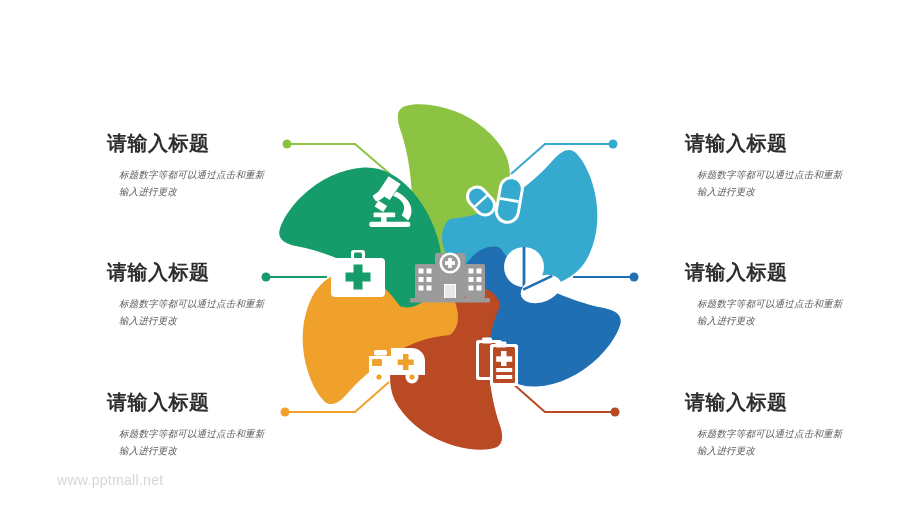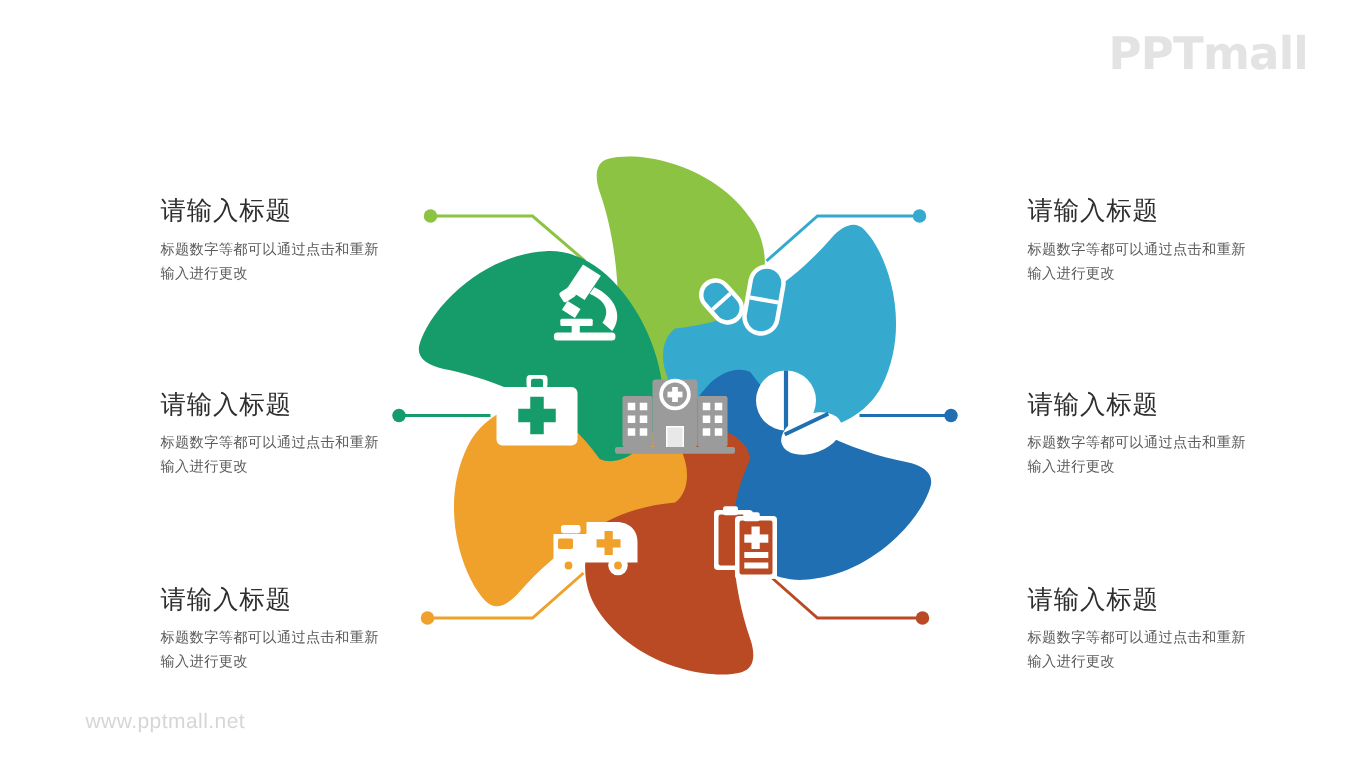--- a/index.html
+++ b/index.html
@@ -50,36 +50,37 @@
 
   
   .text-block {
     position: absolute;
     width: 215px;
   }
   .text-block.left  { text-align: left; }
   .text-block.right { text-align: left; }
 
   .tb-title {
-    font-size: 17px;
-    font-weight: normal;
+    font-size: 20px;
+    font-weight: bold;
     color: #2e2e2e;
     line-height: 1.15;
     margin: 0 0 7px 0;
     letter-spacing: 0.5px;
     font-family: "DejaVu Sans", "Liberation Sans", sans-serif;
   }
   .tb-desc {
     font-size: 9.5px;
     color: #5a5a5a;
     line-height: 1.75;
-    margin: 0;
+    margin: 12px;
     max-width: 150px;
     letter-spacing: 0.2px;
     font-family: "DejaVu Sans", "Liberation Sans", sans-serif;
+    font-style: italic;
   }
 
   
   #tb-1 { left: 107px; top: 132px; }
   #tb-2 { left: 107px; top: 261px; }
   #tb-3 { left: 107px; top: 391px; }
   #tb-4 { left: 685px; top: 132px; }
   #tb-5 { left: 685px; top: 261px; }
   #tb-6 { left: 685px; top: 391px; }
 
@@ -92,21 +93,20 @@
     height: 506px;
   }
   .connector-line { fill: none; stroke-width: 2; }
   .connector-dot { stroke: none; }
 </style>
 </head>
 <body>
 
 <div id="slide">
 
-  <div class="brand-logo">PPTmall</div>
 
   <svg id="wheel-svg" viewBox="0 0 900 506" xmlns="http://www.w3.org/2000/svg">
 
     <defs>
 
       <path id="petal-shape" d="M 0,-58
                C 22,-60 40,-66 58,-78
                C 76,-90 92,-104 104,-118
                C 112,-127 120,-130 126,-124
                C 133,-117 140,-104 144,-88

